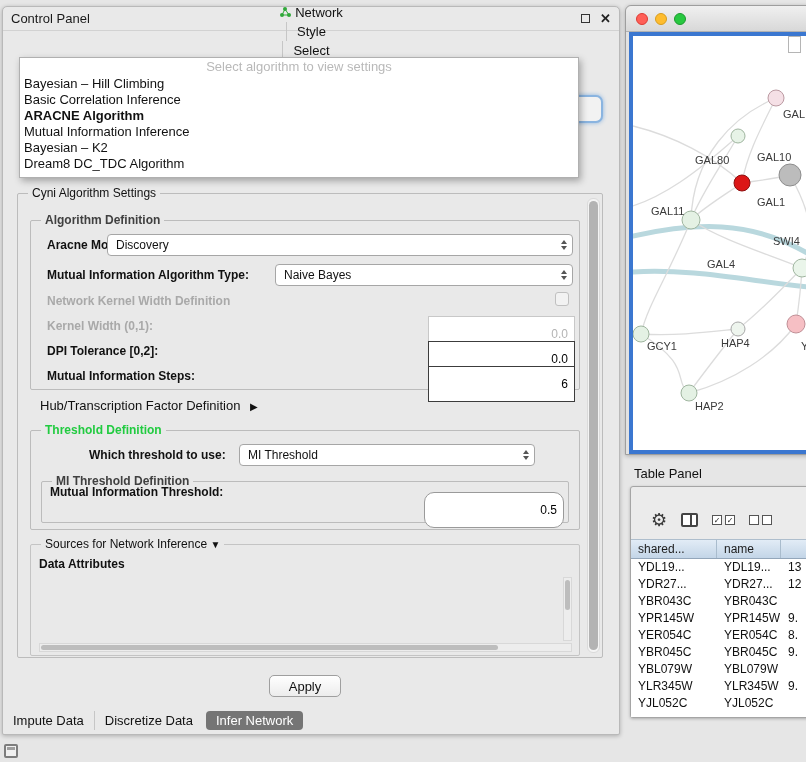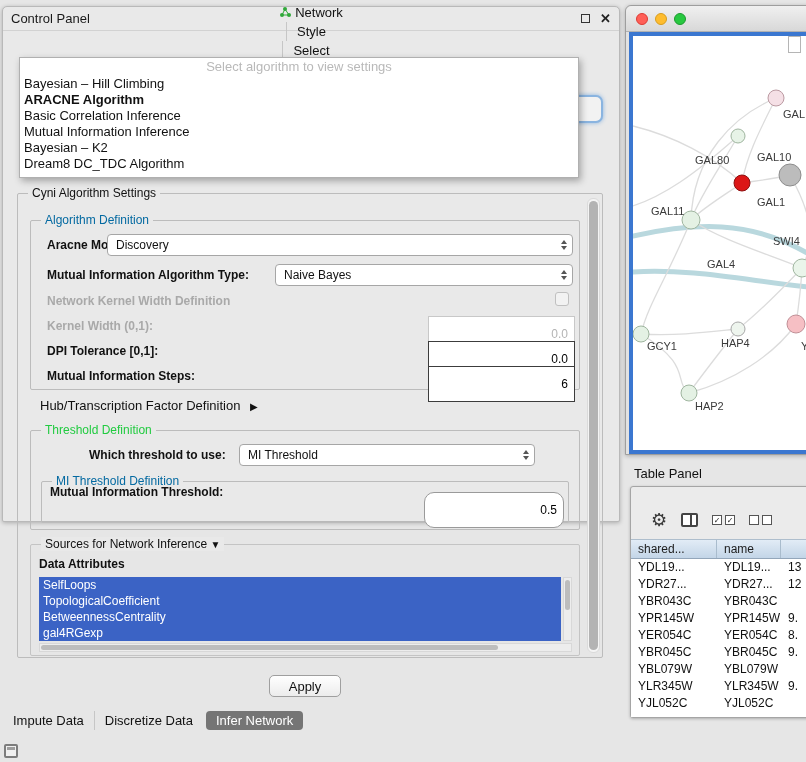--- a/index.html
+++ b/index.html
@@ -1,20 +1,20 @@
 <!DOCTYPE html>
 <html><head>
 <meta charset="utf-8">
 <style>
   * { margin:0; padding:0; box-sizing:border-box; }
   body { font-family:"Liberation Sans", sans-serif; }
   #screen { position:relative; width:806px; height:762px; background:#e6e6e6; overflow:hidden; font-size:12px; color:#111; }
 
   
-  .control-panel { position:absolute; left:2px; top:6px; width:618px; height:516px;
+  .control-panel { position:absolute; left:2px; top:6px; width:618px; height:729px;
     background:#e9e9e9; border:1px solid #b9b9b9; border-radius:5px 5px 2px 2px;
     box-shadow:0 1px 4px rgba(0,0,0,.25); }
   .cp-titlebar { position:absolute; left:0; top:0; right:0; height:24px; display:flex; align-items:center;
     padding:0 8px; border-bottom:1px solid #d2d2d2; font-size:13px; color:#1a1a1a; }
   .cp-controls { margin-left:auto; display:flex; align-items:center; gap:10px; }
   .win-btn { font-size:13px; line-height:13px; color:#222; cursor:default; font-weight:bold; }
 
   .top-tabs { position:absolute; left:0; right:0; top:32px; height:22px; display:flex; justify-content:center; align-items:center;flex-direction:column; }
   .ttab { display:flex; align-items:center; gap:4px; font-size:13px; padding:2px 10px; color:#111; }
   .ttab + .ttab { border-left:1px solid #c6c6c6; }
@@ -28,22 +28,22 @@
   
   .dd-popup { position:absolute; left:16px; top:50px; width:560px; background:#fff;
     border:1px solid #b0b0b0; box-shadow:2px 3px 7px rgba(0,0,0,.3); z-index:5; padding-bottom:5px; }
   .dd-placeholder { text-align:center; color:#b9b9b9; font-size:13px; height:18px; line-height:18px; }
   .dd-item { font-size:13px; height:16px; line-height:16px; padding-left:4px; white-space:nowrap; }
   .dd-item.sel { font-weight:bold; }
 
   
   .group { position:absolute; border:1px solid #bcbcbc; border-radius:2px; }
   .gtitle { position:absolute; top:-8px; left:10px; background:#e9e9e9; padding:0 4px; font-size:12px; white-space:nowrap; }
-  .gtitle.blue { color:#0369a1; font-weight:normal; }
-  .gtitle.green { color:#21cb40; font-weight:normal; }
+  .gtitle.blue { color:#404040; font-weight:bold; }
+  .gtitle.green { color:#21cb40; font-weight:bold; }
 
   .settings-group { left:14px; top:186px; width:586px; height:465px; }
 
   .v-scroll { position:absolute; right:2px; top:4px; bottom:4px; width:13px; background:#f4f4f4; border:1px solid #dadada; border-radius:6px; }
   .v-thumb { position:absolute; left:1px; right:1px; top:2px; bottom:2px; background:#b3b3b3; border-radius:5px; }
 
   .lbl { position:absolute; font-size:12px; font-weight:bold; color:#111; white-space:nowrap; }
   .lbl.dis { color:#a9a9a9; }
 
   .combo { position:absolute; height:22px; background:#fff; border:1px solid #a6a6a6; border-radius:4px;
@@ -148,22 +148,22 @@
           <span>jActiveMNodules</span>
         </div>
       </div>
 
     <div class="obscured-combo"></div>
 
     <div class="dd-popup">
       <div class="dd-placeholder">Select algorithm to view settings</div>
       <div>
           <div class="dd-item">Bayesian – Hill Climbing</div>
+          <div class="dd-item">Basic Correlation Inference</div>
           <div class="dd-item sel">ARACNE Algorithm</div>
-          <div class="dd-item">Basic Correlation Inference</div>
           <div class="dd-item">Mutual Information Inference</div>
           <div class="dd-item">Bayesian – K2</div>
           <div class="dd-item">Dream8 DC_TDC Algorithm</div>
         </div>
     </div>
 
     <div class="group settings-group">
       <span class="gtitle">Cyni Algorithm Settings</span>
 
       <div class="v-scroll">
@@ -190,21 +190,21 @@
               <i class="arr-down"></i>
             </span>
         </div>
 
         <span class="lbl dis" style="left:16px; top:73px;">Network Kernel Width Definition</span>
         <span class="chk" style="right:10px; top:71px;"></span>
 
         <span class="lbl dis" style="left:16px; top:98px;">Kernel Width (0,1):</span>
         <input class="field dis" style="left: 397px; top: 95px; width: 147px;" readonly="" value="0.0">
 
-        <span class="lbl" style="left:16px; top:123px;">DPI Tolerance [0,1]:</span>
+        <span class="lbl" style="left:16px; top:123px;">DPI Tolerance [0,2]:</span>
         <input class="field strong" style="left: 397px; top: 120px; width: 147px;" readonly="" value="0.0">
 
         <span class="lbl" style="left:16px; top:148px;">Mutual Information Steps:</span>
         <input class="field strong" style="left: 397px; top: 145px; width: 147px;" readonly="" value="6">
       </div>
 
       <div style="position:absolute; left:22px; top:204px; font-size:13px;">
         <span>Hub/Transcription Factor Definition</span>
         <span class="tri" style="margin-left:6px;">▶</span>
       </div>
@@ -227,26 +227,20 @@
           <input class="field" style="left: 382px; top: 10px; width: 140px; border-radius: 10px;" readonly="" value="0.5">
         </div>
       </div>
 
       <div class="group" style="left:12px; top:350px; width:550px; height:112px; border-color:#c4c4c4;">
         <span class="gtitle">
           <span>Sources for Network Inference</span>
           <span class="tri">▼</span>
         </span>
         <span class="lbl" style="left:8px; top:12px;">Data Attributes</span>
-        <div class="attr-list">
-            <div class="attr-row" style="background: rgb(59, 99, 197);">SelfLoops</div>
-            <div class="attr-row" style="background: rgb(59, 99, 197);">TopologicalCoefficient</div>
-            <div class="attr-row" style="background: rgb(59, 99, 197);">BetweennessCentrality</div>
-            <div class="attr-row" style="background: rgb(59, 99, 197);">gal4RGexp</div>
-          </div>
         <div class="attr-vscroll">
             <div class="attr-vthumb"></div>
           </div>
         <div class="attr-hscroll">
             <div class="attr-hthumb"></div>
           </div>
       </div>
     </div>
 
     <div class="apply-btn">Apply</div>

